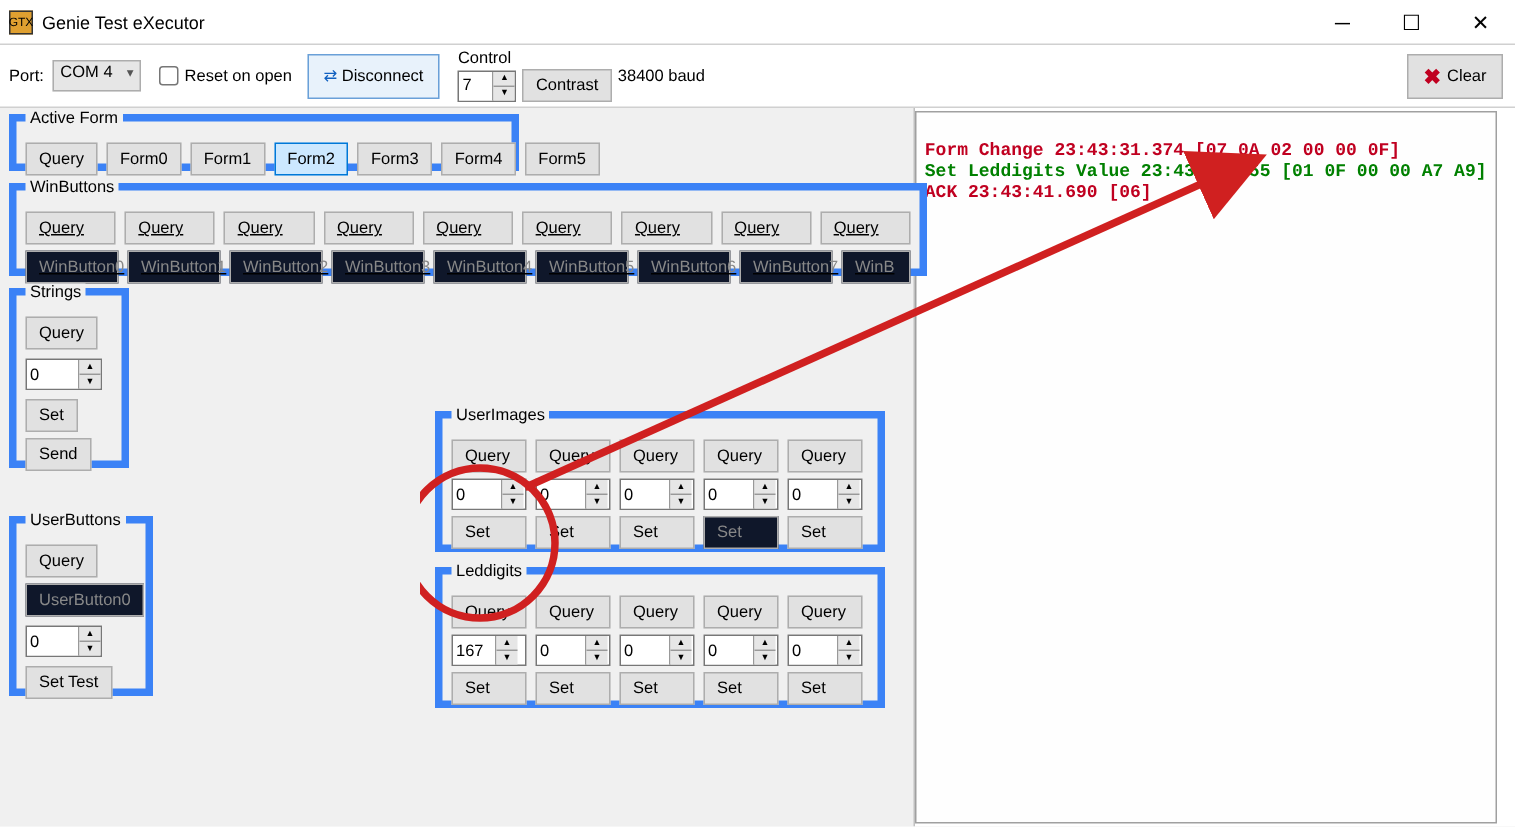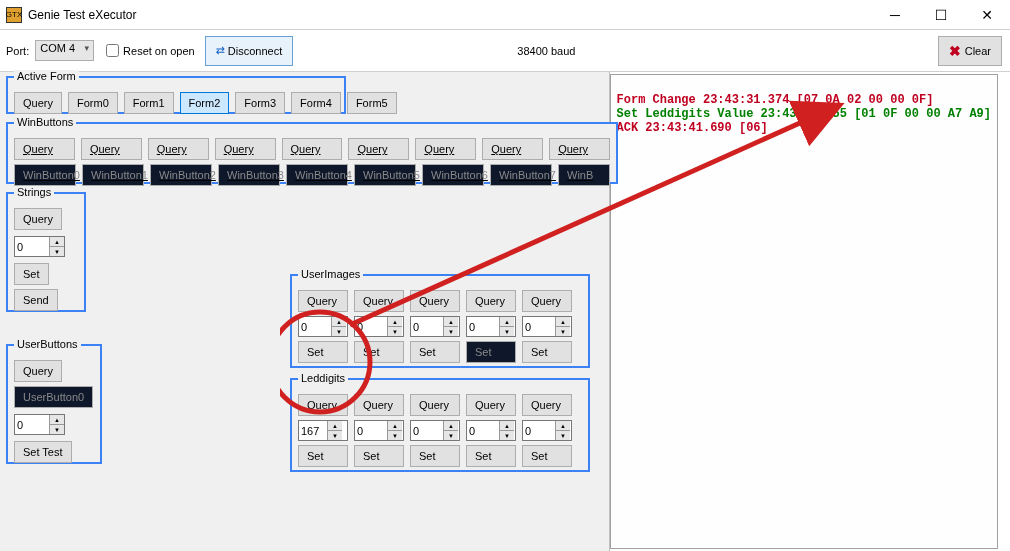--- a/index.html
+++ b/index.html
@@ -103,21 +103,20 @@
     background: #e6e6e6;
     line-height: 1;
   }
   .spinner .arrows div+div { border-top: 1px solid #999;}
   .ctrlgrp {
     display:flex; flex-direction:column; gap:1px;
   }
   .ctrlgrp .glabel { font-size:11px; }
   .ctrlgrp .grow { display:flex; gap:4px; align-items:center;}
   .baud {
-    margin-left: 220px;
     font-size: 11px;
   }
   .clearbtn {
     position:absolute;
     right:8px; top:6px;
     height:30px;
     display:flex;align-items:center;gap:4px;
     border:1px solid #adadad;
     background:#e1e1e1;
     padding:0 10px;
@@ -142,21 +141,21 @@
     font-size: 12px;
     font-weight: bold;
     background:#fefefe;
     white-space: pre;
   }
   .right .l1 { color: #c00020; }
   .right .l2 { color: #008000; }
   .right .l3 { color: #c00020; }
   .group {
     position: absolute;
-    border: 2px solid #3b82f6;
+    border: 5px solid #3b82f6;
     padding: 14px 6px 6px 6px;
     background: #f0f0f0;
   }
   .group > .gtitle {
     position: absolute;
     top: -8px; left: 6px;
     background: #f0f0f0;
     padding: 0 3px;
     font-size: 11px;
   }
@@ -186,20 +185,33 @@
   <span class="lbl">Port:</span>
   <div class="combo"><span>COM 4</span></div>
   <label style="display:flex;align-items:center;gap:2px;margin-left:8px;">
     <input type="checkbox" style="">
     <span>Reset on open</span>
   </label>
   <button class="btn big" style="margin-left:6px;border-color:#6aa0d8;background:#e8f2fb;">
     <span style="color:#1060c0;">⇄</span>
     <span>Disconnect</span>
   </button>
+  <div class="ctrlgrp" style="margin-left:8px;">
+    <span class="glabel">Control</span>
+    <div class="grow">
+      <div class="spinner">
+        <input style="width: 22px;" value="7">
+        <div class="arrows">
+            <div>▲</div>
+            <div>▼</div>
+          </div>
+      </div>
+      <button class="btn">Contrast</button>
+    </div>
+  </div>
   <span class="baud">38400 baud</span>
   <div class="clearbtn">
     <span class="x">✖</span>
     <span>Clear</span>
   </div>
 </div>
 
 <div class="body">
   <div class="left">
 

